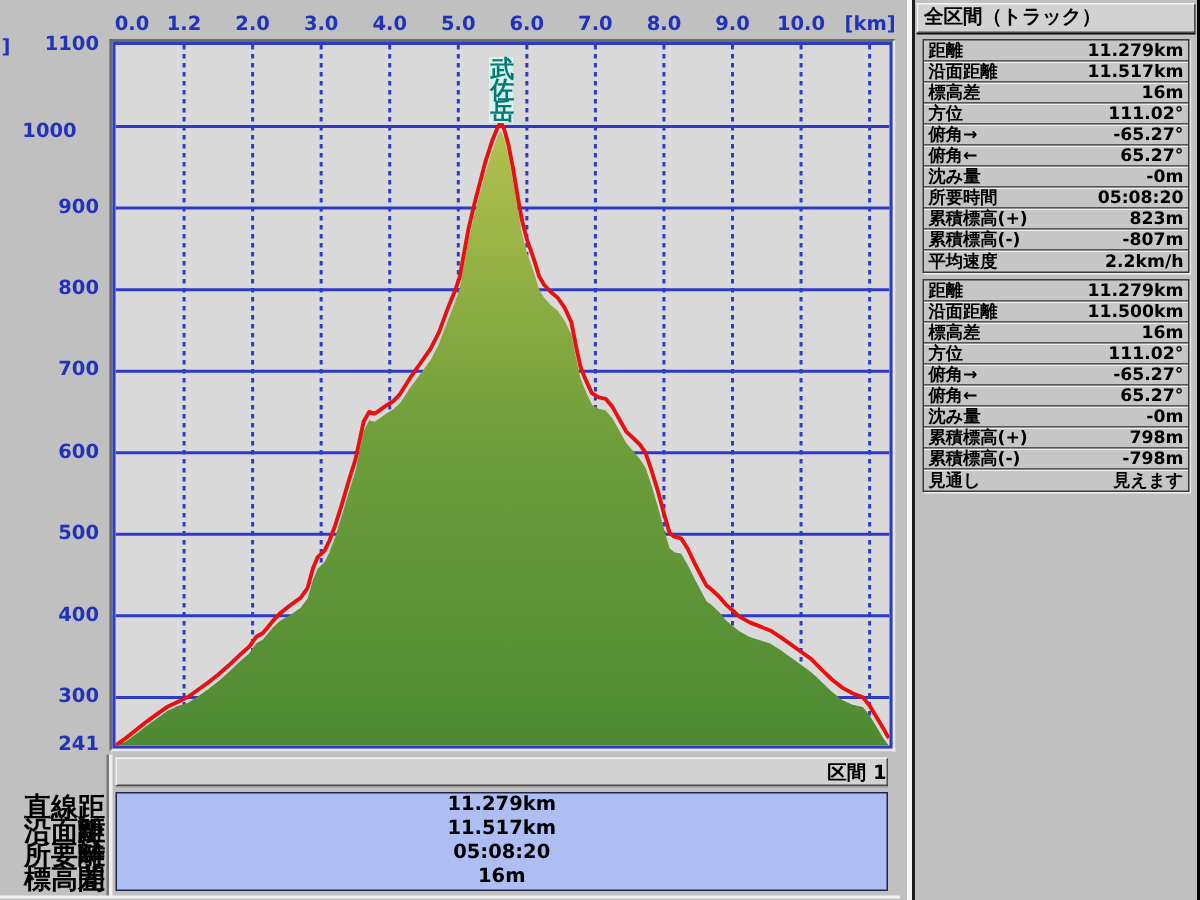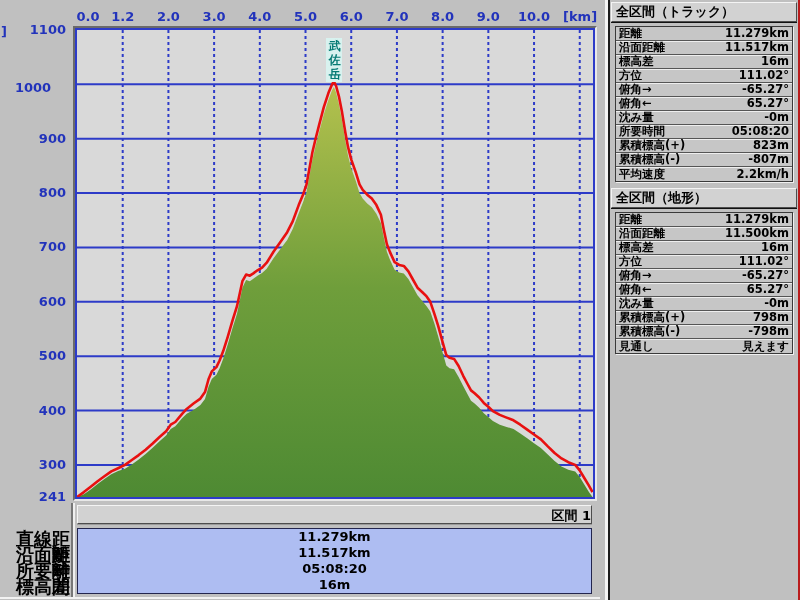--- a/index.html
+++ b/index.html
@@ -30,23 +30,23 @@
     position:absolute; left:0; top:0; width:520px; height:471px;
     border:2px solid #2d3bc8;
     background:#d9d9d9;
   }
   #plot-svg { position:absolute; left:0; top:0; }
 
   #summit-label {
     position:absolute; z-index:5;
     background:#d8f2ef;
     color:#067a74;
-    font-size:12px; line-height:14px;
+    font-size:16px; line-height:14px;
     padding:1px 1px;
-    text-align:right;
+    text-align:left;
     width:16px;
     word-break:break-all;
   }
 
   
   #bottom-divider {
     position:absolute; left:71px; top:503px; width:4px; height:95px;
     background:linear-gradient(to right,#777 0 2px,#efefef 2px 4px);
   }
   #section-header {
@@ -66,21 +66,21 @@
   #bottom-edge { position:absolute; left:0; top:597px; width:600px; height:2px; background:#f2f2f2; }
 
   
   #region-divider {
     position:absolute; left:600px; top:0; width:10px; height:600px;
     background:linear-gradient(to right,#c0c0c0 0 5px,#f6f6f6 5px 8px,#1d1d1d 8px 10px);
   }
   #side-region {
     position:absolute; left:610px; top:0; width:190px; height:600px;
     background:#c0c0c0;
-    border-right:2px solid #b91c1c;
+    border-right:2px solid #000000;
   }
   .panel-header {
     position:relative;
     margin:2px 1px 0 1px; height:20px;
     background:#d2d2d2;
     border:1px solid; border-color:#f4f4f4 #4d4d4d #4d4d4d #f4f4f4;
     box-shadow:0 1px 0 #111;
     font-size:13px; line-height:18px; padding-left:4px;
     white-space:nowrap; overflow:hidden;
   }
@@ -231,21 +231,20 @@
       </div>
       <div class="panel-row">
         <span class="lbl">累積標高(-)</span>
         <span class="val">-807m</span>
       </div>
       <div class="panel-row">
         <span class="lbl">平均速度</span>
         <span class="val">2.2km/h</span>
       </div>
     </div>
-    <div class="panel-header" style="margin-top: 6px;">全区間（地形）</div>
     <div class="panel-table">
       <div class="panel-row">
         <span class="lbl">距離</span>
         <span class="val">11.279km</span>
       </div>
       <div class="panel-row">
         <span class="lbl">沿面距離</span>
         <span class="val">11.500km</span>
       </div>
       <div class="panel-row">

